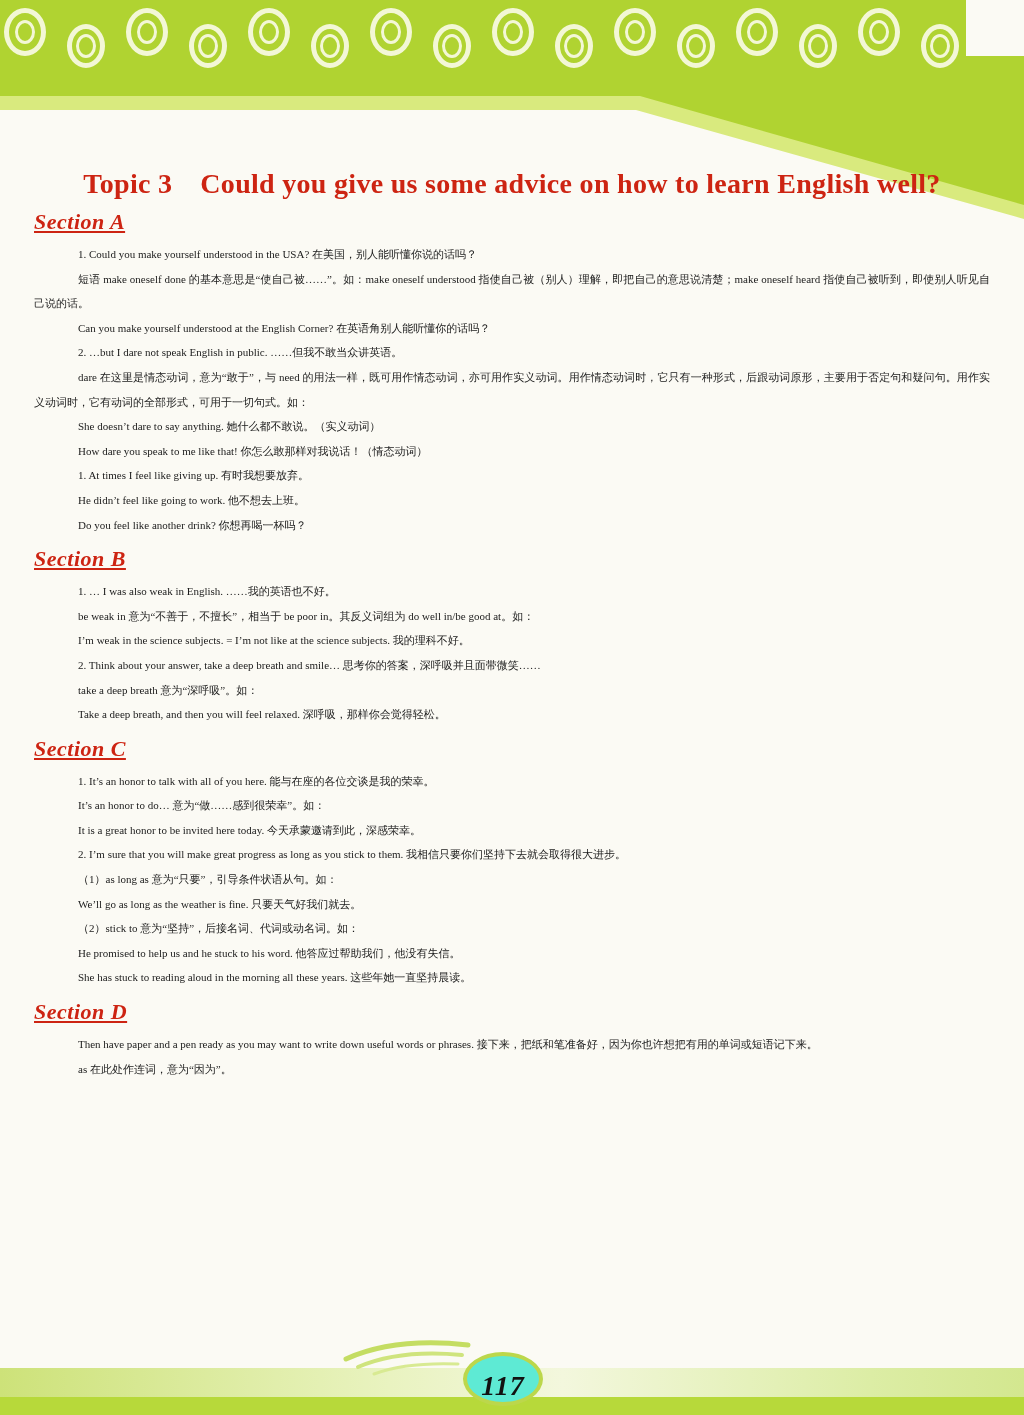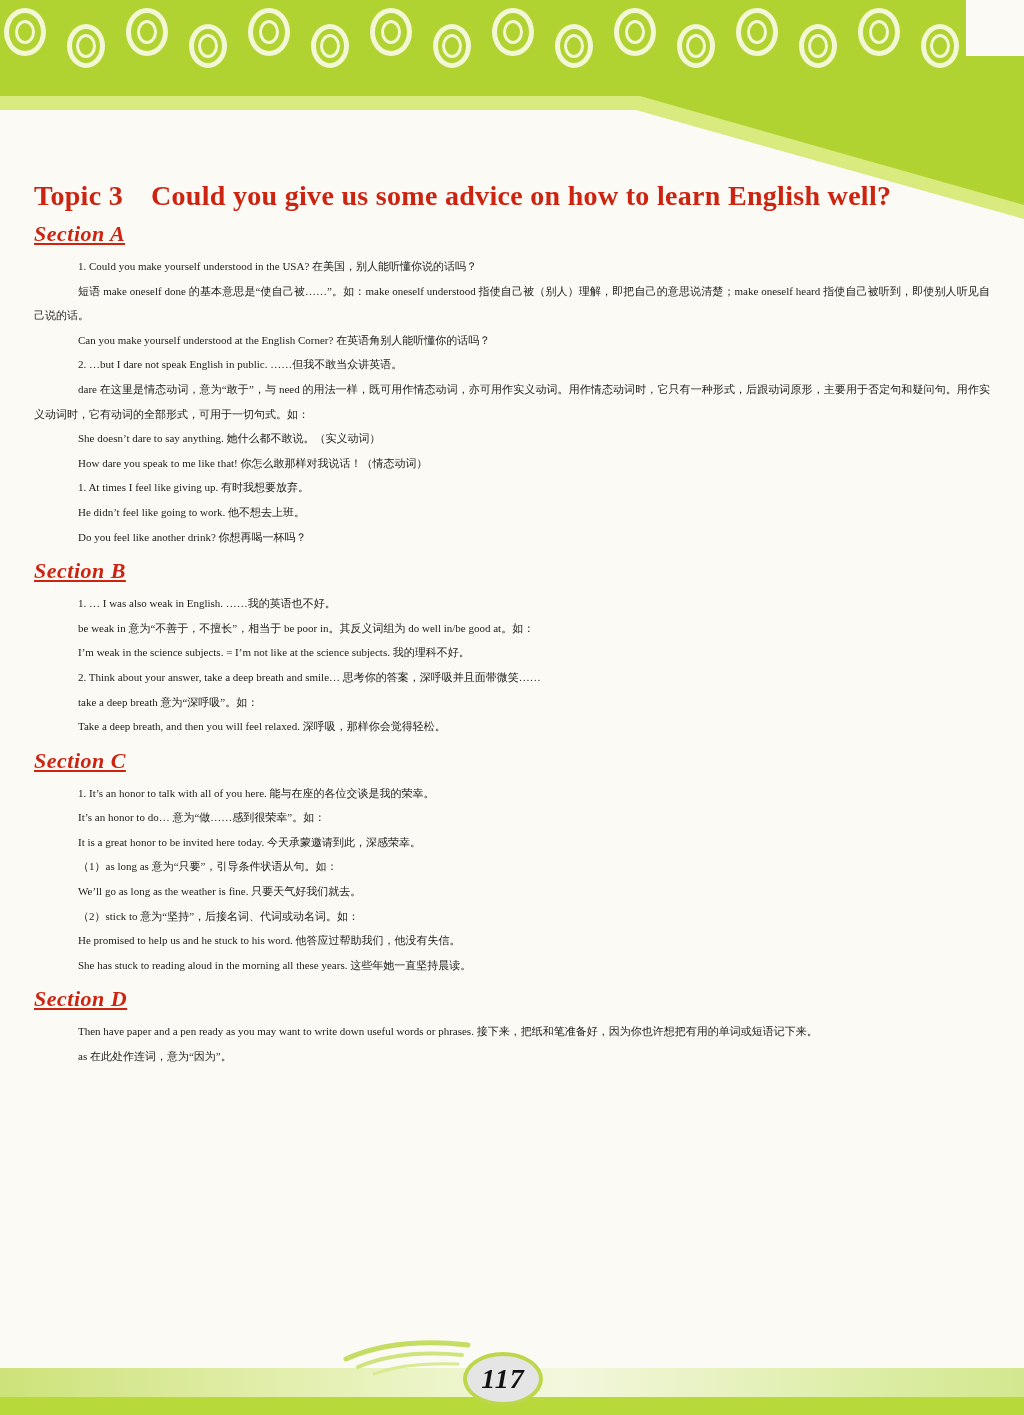--- a/index.html
+++ b/index.html
@@ -34,42 +34,42 @@
     display:flex;align-items:center;justify-content:center;
   }
   .ring.alt{margin-top:16px;width:38px;height:44px;}
   .ring .inner{
     box-sizing:border-box;width:20px;height:24px;border:3px solid rgba(248,250,228,.92);border-radius:50%;
   }
   .banner-notch{position:absolute;top:0;right:0;width:58px;height:56px;background:var(--page-bg);}
 
   
   main{position:absolute;top:168px;left:34px;width:956px;}
-  h1.page-title{margin:12px 0 4px 0;font-size:28px;font-weight:bold;color:var(--accent);letter-spacing:.3px;}
+  h1.page-title{margin:0 0 4px 0;font-size:28px;font-weight:bold;color:var(--accent);letter-spacing:.3px;text-align:center;}
   h1 .q-part{padding-left:28px;}
   .section-heading{
     font-size:22px;font-weight:bold;font-style:italic;color:var(--accent);
     margin:9px 0 7px 0;letter-spacing:.5px;text-decoration:underline;
   }
   .para{
     margin:0;font-size:11px;line-height:24.6px;text-indent:44px;text-align:justify;
     color:var(--ink);
   }
 
   
   .footer{position:absolute;left:0;bottom:0;width:1024px;height:60px;}
   .footer-light{
     position:absolute;bottom:18px;left:0;width:1024px;height:29px;
     background:linear-gradient(90deg,#cde279 0%,#e9f3c0 38%,#f3f7dd 55%,#dcedA5 85%,#d3e78f 100%);
   }
   .footer-dark{position:absolute;bottom:0;left:0;width:1024px;height:18px;background:var(--footer-green);}
   .page-oval{
     position:absolute;left:463px;bottom:9px;width:80px;height:54px;box-sizing:border-box;
-    background:#e5e5e5;border:4px solid #bcd74b;border-radius:50%;
-    display:flex;align-items:center;justify-content:center;
+    background:#5eead4;border:4px solid #bcd74b;border-radius:50%;
+    display:flex;align-items:flex-end;justify-content:center;
     font-weight:bold;font-style:italic;font-size:28px;color:#121212;letter-spacing:1px;
   }
   .swoosh{position:absolute;left:340px;bottom:38px;width:150px;height:42px;}
 </style>
 </head>
 <body>
 
 <div class="banner-wrap">
   <div class="banner-stripe"></div>
   <div class="banner-green"></div>
@@ -144,20 +144,21 @@
       <p class="para">1. … I was also weak in English. ……我的英语也不好。</p>
       <p class="para">be weak in 意为“不善于，不擅长”，相当于 be poor in。其反义词组为 do well in/be good at。如：</p>
       <p class="para">I’m weak in the science subjects. = I’m not like at the science subjects. 我的理科不好。</p>
       <p class="para">2. Think about your answer, take a deep breath and smile… 思考你的答案，深呼吸并且面带微笑……</p>
       <p class="para">take a deep breath 意为“深呼吸”。如：</p>
       <p class="para">Take a deep breath, and then you will feel relaxed. 深呼吸，那样你会觉得轻松。</p>
       <div class="section-heading">Section C</div>
       <p class="para">1. It’s an honor to talk with all of you here. 能与在座的各位交谈是我的荣幸。</p>
       <p class="para">It’s an honor to do… 意为“做……感到很荣幸”。如：</p>
       <p class="para">It is a great honor to be invited here today. 今天承蒙邀请到此，深感荣幸。</p>
+      <p class="para">2. I’m sure that you will make great progress as long as you stick to them. 我相信只要你们坚持下去就会取得很大进步。</p>
       <p class="para">（1）as long as 意为“只要”，引导条件状语从句。如：</p>
       <p class="para">We’ll go as long as the weather is fine. 只要天气好我们就去。</p>
       <p class="para">（2）stick to 意为“坚持”，后接名词、代词或动名词。如：</p>
       <p class="para">He promised to help us and he stuck to his word. 他答应过帮助我们，他没有失信。</p>
       <p class="para">She has stuck to reading aloud in the morning all these years. 这些年她一直坚持晨读。</p>
       <div class="section-heading">Section D</div>
       <p class="para">Then have paper and a pen ready as you may want to write down useful words or phrases. 接下来，把纸和笔准备好，因为你也许想把有用的单词或短语记下来。</p>
       <p class="para">as 在此处作连词，意为“因为”。</p>
     </div>
 </main>

